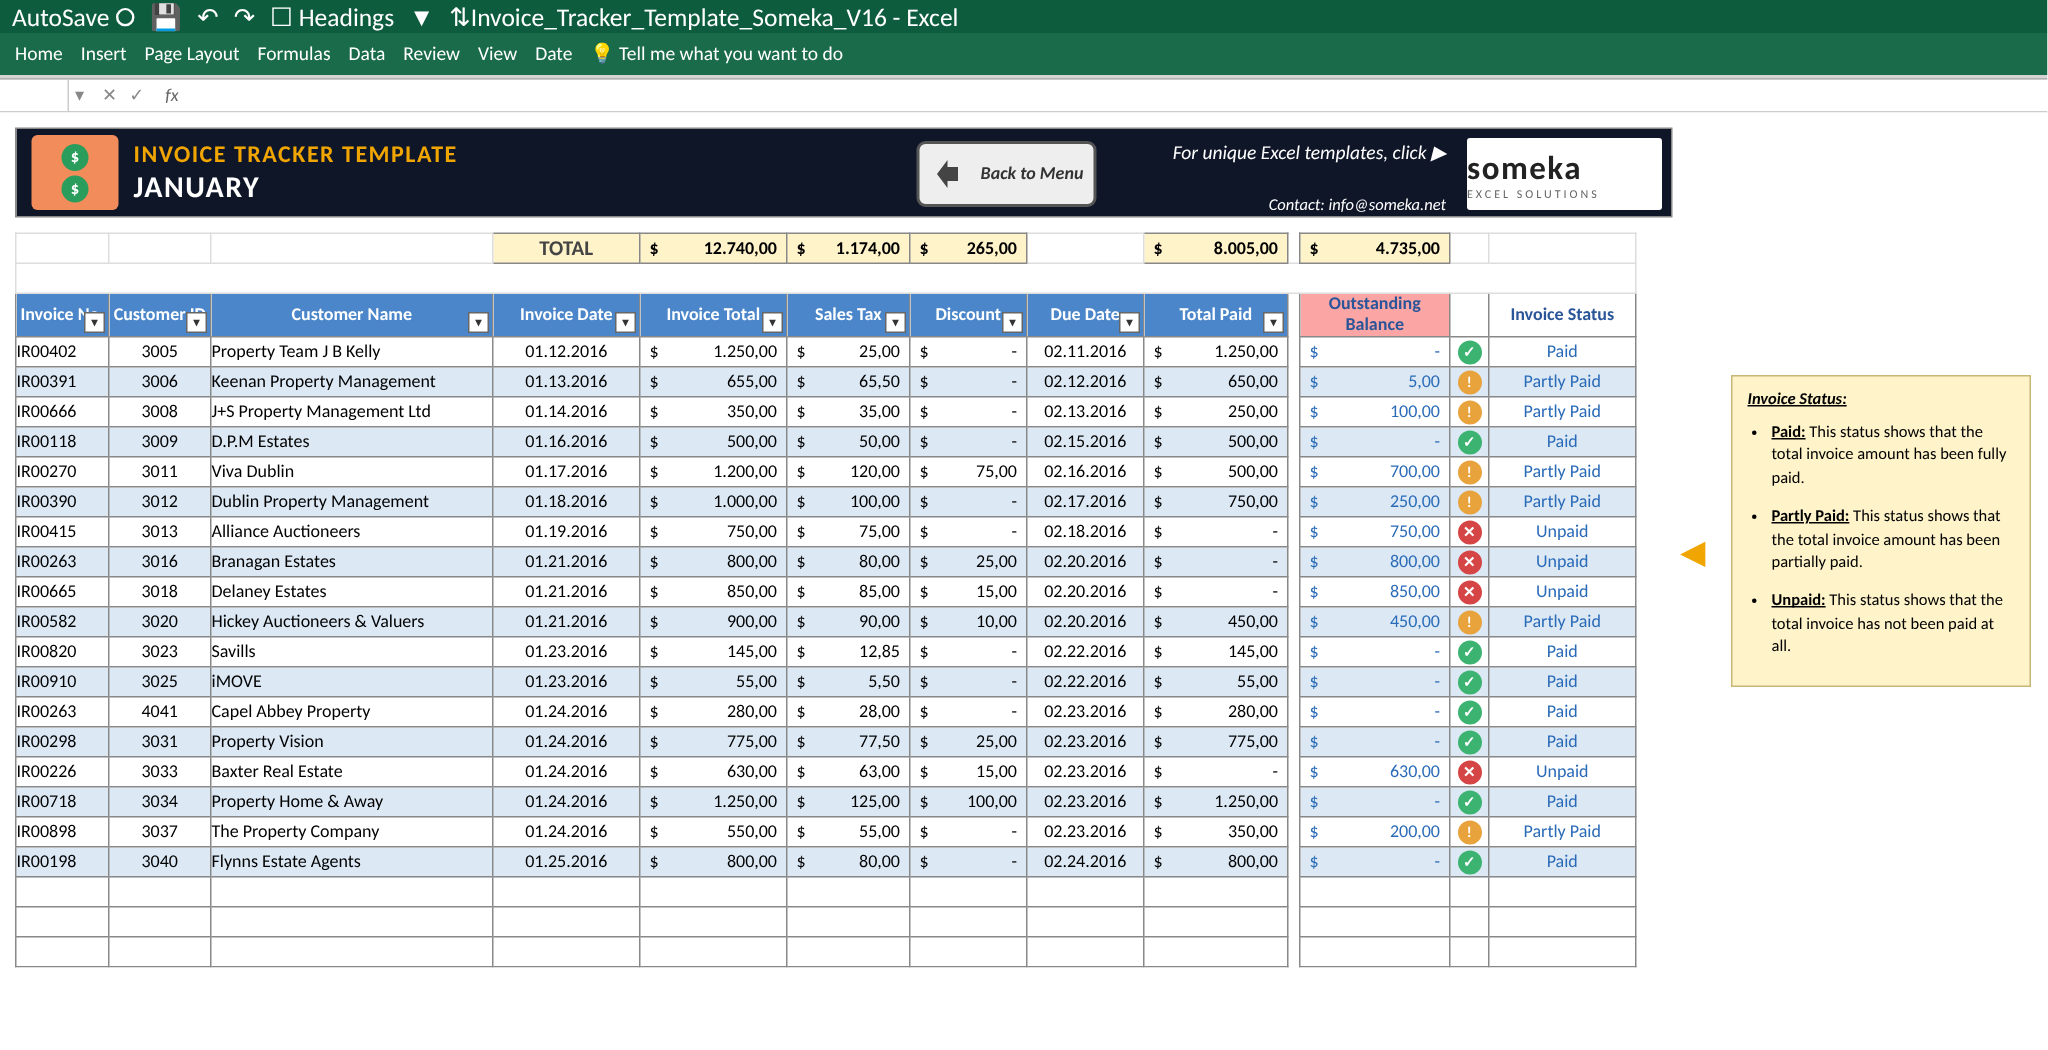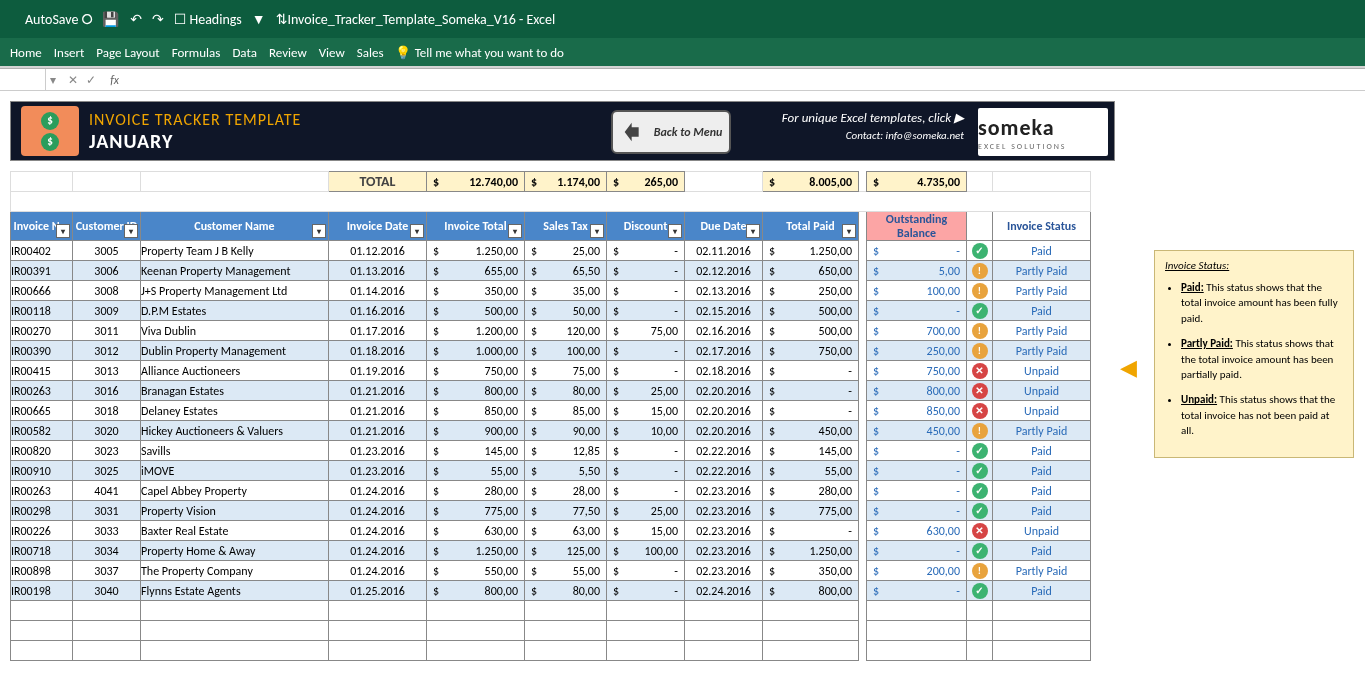--- a/index.html
+++ b/index.html
@@ -1,39 +1,39 @@
 <!DOCTYPE html>
 <html><head>
 <meta charset="utf-8">
 <style>
 *{box-sizing:border-box;margin:0;padding:0;font-family:Calibri,Arial,sans-serif}
 body{background:#fff;overflow:hidden}
-.titlebar{background:#0d5c3e;color:#fff;height:38px;display:flex;align-items:center;font-size:14px;padding:0 25px}
+.titlebar{background:#0d5c3e;color:#fff;height:22px;display:flex;align-items:center;font-size:17px;padding:0 8px}
 .titlebar .qat{display:flex;align-items:center;gap:10px}
 .titlebar .qat span{cursor:pointer}
 .titlebar .doc{flex:1;text-align:left}
 .ribbon{background:#196b4a;color:#fff;height:28px;display:flex;align-items:center;padding:0 10px;gap:12px;font-size:13px}
 .ribbon span{cursor:pointer}
 .ribbonline{height:3px;background:#d4d4d4;border-bottom:1px solid #b0b0b0}
 .formulabar{height:22px;display:flex;align-items:center;border-bottom:1px solid #ccc;font-size:12px}
 .formulabar .namebox{width:46px;border-right:1px solid #ccc;padding:0 4px;height:100%;display:flex;align-items:center}
 .formulabar .fxbtns{display:flex;align-items:center;gap:8px;padding:0 8px;color:#888}
 .formulabar .fx{font-style:italic;color:#666;padding:0 6px}
 .sheet{background:#fff;padding:4px 0 0 4px}
 .banner{width:1105px;height:60px;background:linear-gradient(#0f1628,#0f1628);border:1px solid #888;display:flex;align-items:center;color:#fff;position:relative;margin-left:6px}
 .banner .logo{width:58px;height:50px;background:#f28c5a;border-radius:4px;margin:0 10px;display:flex;flex-direction:column;align-items:center;justify-content:center;gap:3px}
 .banner .logo .bill{width:18px;height:18px;background:#2a9d5c;border-radius:50%;display:flex;align-items:center;justify-content:center;color:#fff;font-size:11px;font-weight:bold}
 .banner .titles{display:flex;flex-direction:column}
-.banner .t1{color:#f0a500;font-weight:normal;font-size:16px;letter-spacing:1px}
+.banner .t1{color:#f0a500;font-weight:bold;font-size:16px;letter-spacing:1px}
 .banner .t2{color:#fff;font-weight:bold;font-size:20px;letter-spacing:1px}
 .banner .backbtn{position:absolute;left:600px;top:8px;width:120px;height:44px;background:#eee;border:2px solid #555;border-radius:6px;display:flex;align-items:center;justify-content:center;gap:6px;color:#333;font-size:12px;font-weight:bold;font-style:italic;cursor:pointer}
 .banner .backbtn svg{width:28px;height:28px}
 .banner .promo{position:absolute;right:150px;top:8px;font-size:13px;text-align:right}
 .banner .promo .l1{font-style:italic}
-.banner .promo .l2{font-style:italic;font-size:11px;margin-top:4px}
+.banner .promo .l2{font-style:italic;font-size:11px;margin-top:20px}
 .banner .brand{position:absolute;right:6px;top:6px;width:130px;height:48px;background:#fff;color:#333;display:flex;flex-direction:column;justify-content:center;border-radius:2px}
 .banner .brand .b1{font-size:22px;font-weight:bold;letter-spacing:1px;color:#222}
 .banner .brand .b2{font-size:8px;letter-spacing:2px;color:#666}
 .spacer{height:10px}
 table.grid{border-collapse:collapse;margin-left:6px}
 table.grid td,table.grid th{border:1px solid #888;font-size:12px;height:20px;padding:0}
 .totalrow td{background:#fff3ca;font-weight:bold;height:34px}
 .totalrow .lbl{width:98px;text-align:center;font-size:14px;color:#444}
 .cur{display:flex;justify-content:space-between;padding:0 6px;align-items:center;height:100%;font-weight:bold}
 .hdr td{background:#4a86c9;color:#fff;font-weight:bold;text-align:center;vertical-align:middle;height:40px;position:relative}
@@ -55,21 +55,21 @@
 .w-stat{width:98px}
 .tc{text-align:center}
 .tl{text-align:left;padding-left:4px}
 .curc{display:flex;justify-content:space-between;padding:0 6px}
 .blue{color:#2a6bb8}
 .stico{width:16px;height:16px;border-radius:50%;margin:0 auto;display:flex;align-items:center;justify-content:center;color:#fff;font-size:10px;font-weight:bold}
 .stico.paid{background:#3cb371}
 .stico.partly{background:#e8a33d}
 .stico.unpaid{background:#d64545}
 .infobox{position:absolute;left:1154px;top:250px;width:200px;background:#fff3ca;border:1px solid #c9b776;padding:8px 10px;font-size:11px}
-.infobox .title{font-weight:normal;font-style:italic;text-decoration:underline;margin-bottom:8px}
+.infobox .title{font-weight:bold;font-style:italic;text-decoration:underline;margin-bottom:8px}
 .infobox ul{list-style:disc;padding-left:16px}
 .infobox li{margin-bottom:10px;line-height:1.4}
 .infobox b{text-decoration:underline}
 .arrow{position:absolute;left:1120px;top:354px;color:#f0a500;font-size:22px}
 .emptyrow td{height:18px;border:1px solid #ccc}
 .gap{border:none !important;width:8px;background:#fff !important}
 </style>
 </head>
 <body>
 
@@ -87,21 +87,21 @@
 </div>
 
 <div class="ribbon">
 <span>Home</span>
 <span>Insert</span>
 <span>Page Layout</span>
 <span>Formulas</span>
 <span>Data</span>
 <span>Review</span>
 <span>View</span>
-<span>Sales</span>
+<span>Date</span>
 <span>💡 <span>Tell me what you want to do</span></span>
 </div>
 <div class="ribbonline"></div>
 
 <div class="formulabar">
 <div class="namebox"></div>
 <span style="color:#888;padding:0 4px">▾</span>
 <div class="fxbtns">
       <span>✕</span>
       <span>✓</span>

